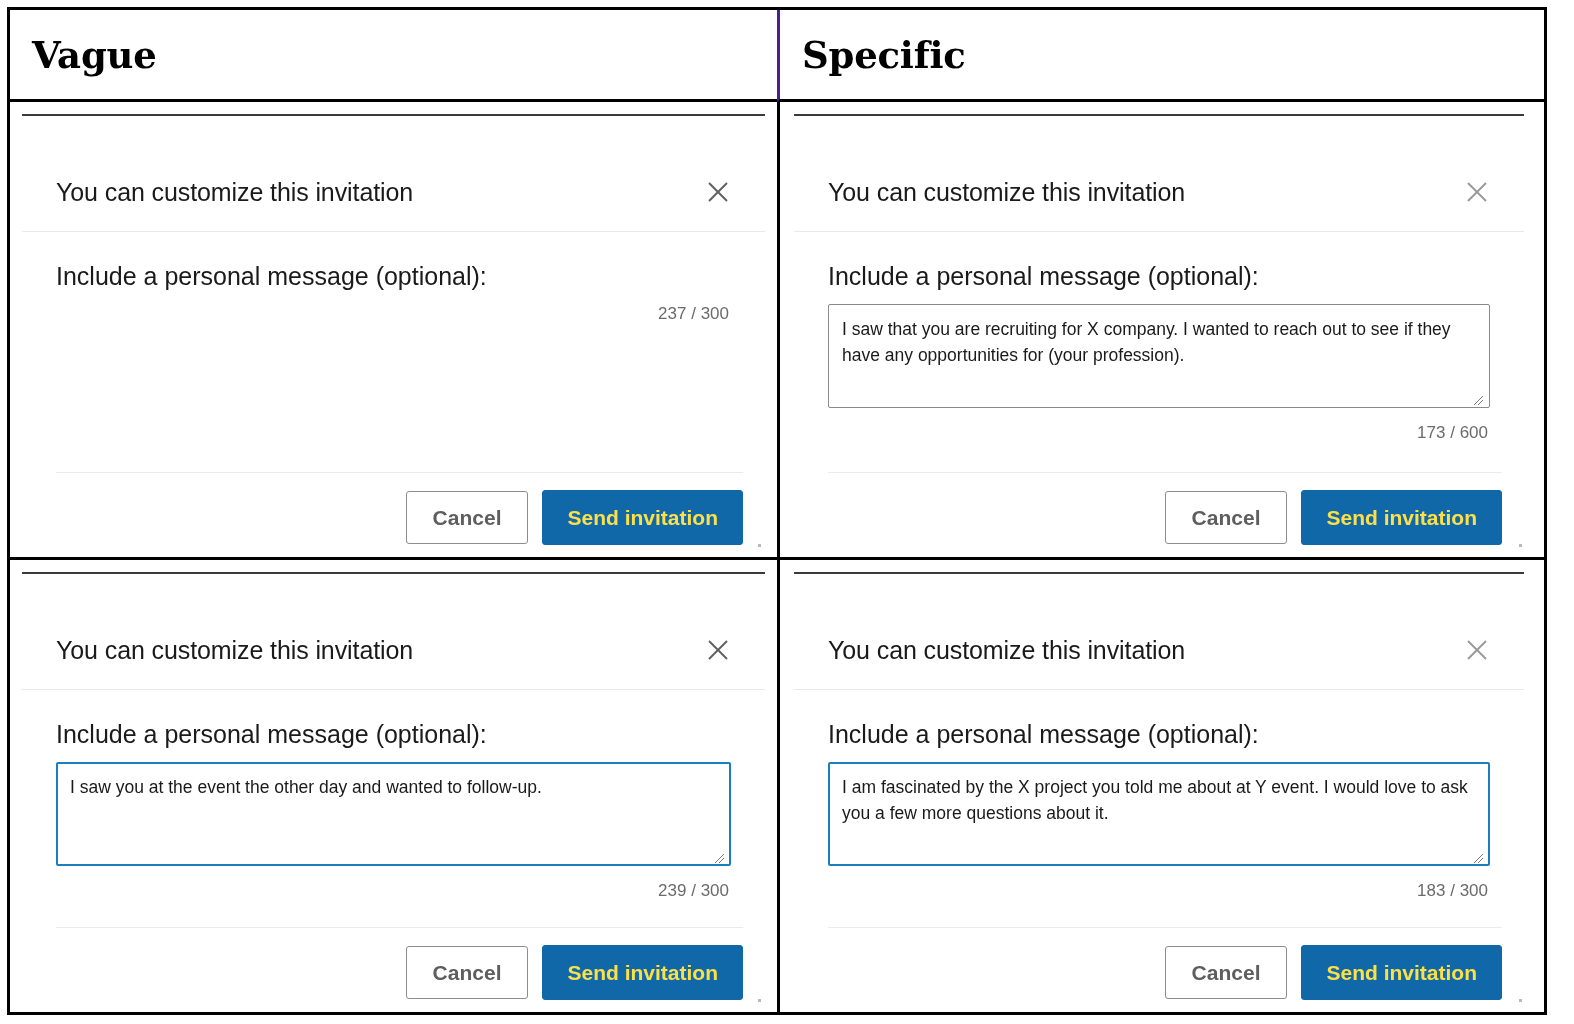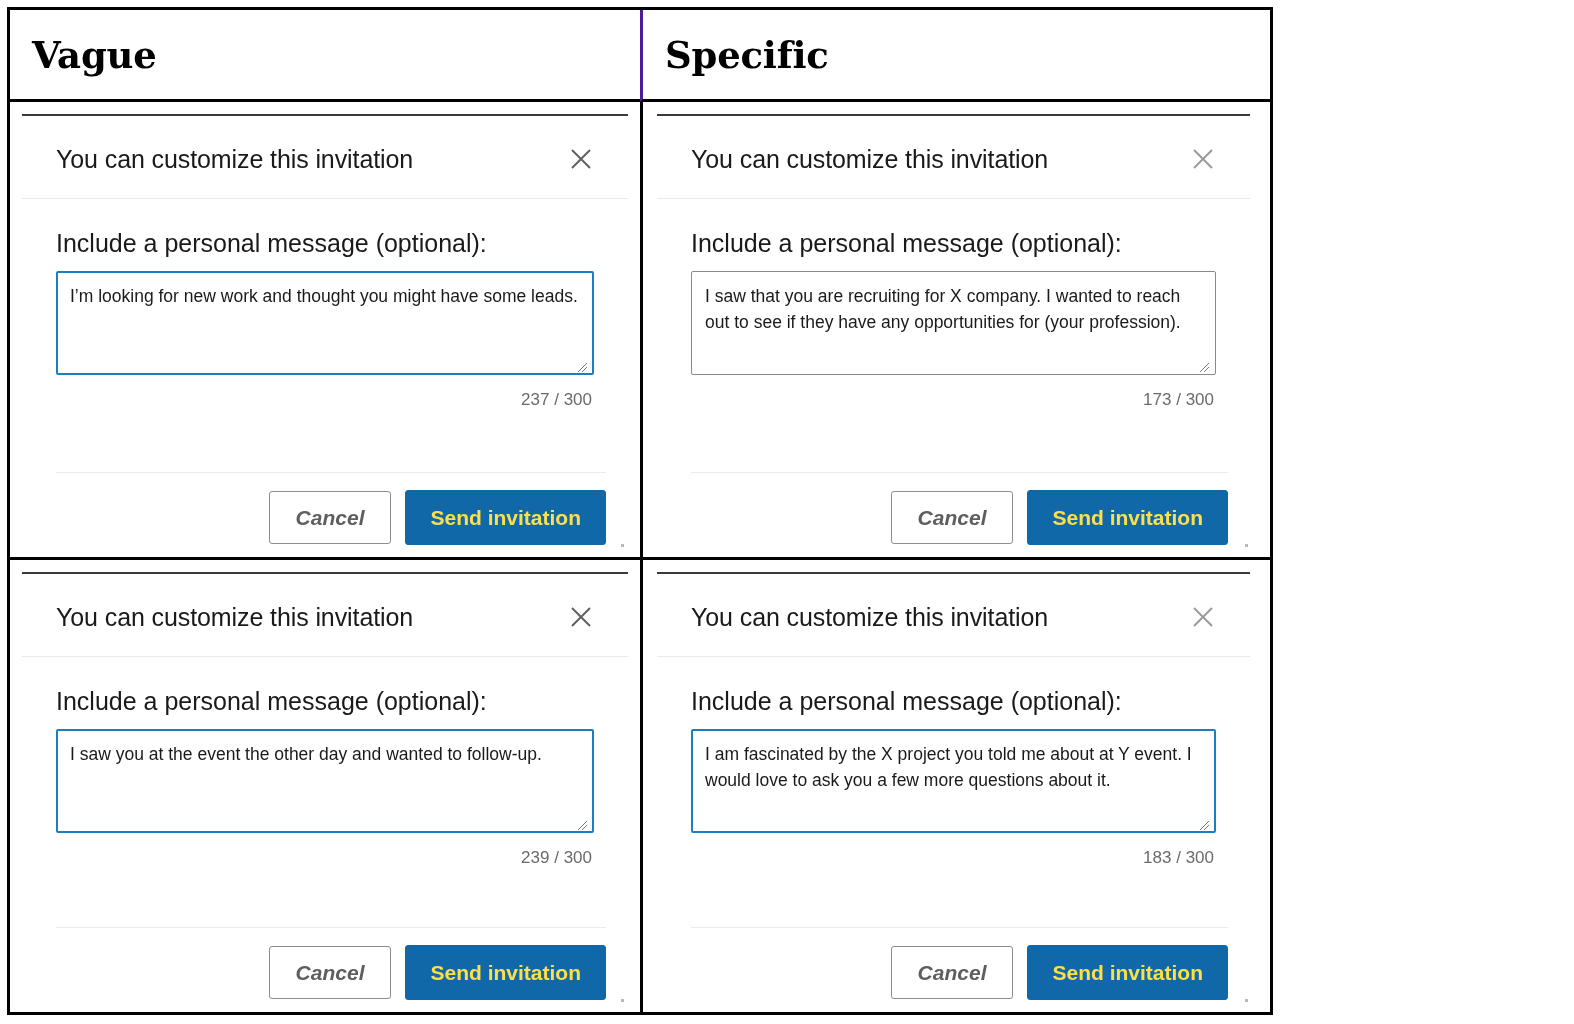--- a/index.html
+++ b/index.html
@@ -12,21 +12,21 @@
     height: 1024px;
     font-family: "Liberation Sans", sans-serif;
     -webkit-font-smoothing: antialiased;
   }
 
   
   .grid {
     position: absolute;
     left: 7px;
     top: 7px;
-    width: 1266px;
+    width: 1540px;
     height: 1008px;
     border: 3px solid #000000;
     box-sizing: border-box;
     display: grid;
     grid-template-columns: 1fr 1fr;
     grid-template-rows: 92px 1fr 1fr;
   }
 
   .hdr-cell {
     border-bottom: 3px solid #000;
@@ -68,20 +68,21 @@
     flex-direction: column;
   }
   .quad.right-col .card { left: 14px; right: 20px; }
 
   .card-head {
     display: flex;
     align-items: center;
     justify-content: space-between;
     padding: 26px 22px 22px 34px;
     border-bottom: 1px solid #e9e9e9;
+    margin-top: 33px;
   }
   .card-title {
     font-size: 25px;
     color: #1a1a1a;
     font-weight: 400;
     letter-spacing: -0.1px;
   }
   .close-btn {
     width: 34px;
     height: 34px;
@@ -160,21 +161,20 @@
     border-radius: 3px;
     cursor: pointer;
     line-height: 1;
     box-sizing: border-box;
   }
   .btn-cancel {
     background: #ffffff;
     border: 1px solid #8d8d8d;
     color: #5e5e5e;
     padding: 15px 26px;
-    font-style: italic;
   }
   .btn-send {
     background: #1168a9;
     border: 1px solid #1168a9;
     color: #fde047;
     padding: 16px 24px;
   }
 
   .artifact {
     position: absolute;
@@ -201,27 +201,20 @@
         <div class="card-title">You can customize this invitation</div>
         <button class="close-btn">
           <svg width="26" height="26" viewBox="0 0 26 26">
             <line x1="4" y1="4" x2="22" y2="22" stroke="#5f5f5f" stroke-width="2"></line>
             <line x1="22" y1="4" x2="4" y2="22" stroke="#5f5f5f" stroke-width="2"></line>
           </svg>
         </button>
       </div>
       <div class="card-body">
         <div class="field-label">Include a personal message (optional):</div>
-        <div class="ta-wrap">
-          <textarea class="ta" style="">I’m looking for new work and thought you might have some leads.</textarea>
-          <svg class="grip" viewBox="0 0 12 12">
-            <line x1="11" y1="2" x2="2" y2="11" stroke="#7d7d7d" stroke-width="1"></line>
-            <line x1="11" y1="6" x2="6" y2="11" stroke="#7d7d7d" stroke-width="1"></line>
-          </svg>
-        </div>
         <div class="counter">237 / 300</div>
       </div>
       <div class="card-foot">
         <button class="btn btn-cancel">Cancel</button>
         <button class="btn btn-send">Send invitation</button>
       </div>
     </div>
     <div class="artifact" style="right:16px;bottom:10px;"></div>
   </div>
 
@@ -238,21 +231,21 @@
       </div>
       <div class="card-body">
         <div class="field-label">Include a personal message (optional):</div>
         <div class="ta-wrap">
           <textarea class="ta unfocused" style="">I saw that you are recruiting for X company. I wanted to reach out to see if they have any opportunities for (your profession).</textarea>
           <svg class="grip" viewBox="0 0 12 12">
             <line x1="11" y1="2" x2="2" y2="11" stroke="#7d7d7d" stroke-width="1"></line>
             <line x1="11" y1="6" x2="6" y2="11" stroke="#7d7d7d" stroke-width="1"></line>
           </svg>
         </div>
-        <div class="counter">173 / 300</div>
+        <div class="counter">173 / 600</div>
       </div>
       <div class="card-foot">
         <button class="btn btn-cancel">Cancel</button>
         <button class="btn btn-send">Send invitation</button>
       </div>
     </div>
     <div class="artifact" style="right:22px;bottom:10px;"></div>
   </div>
 
   <div class="quad b left-col">

